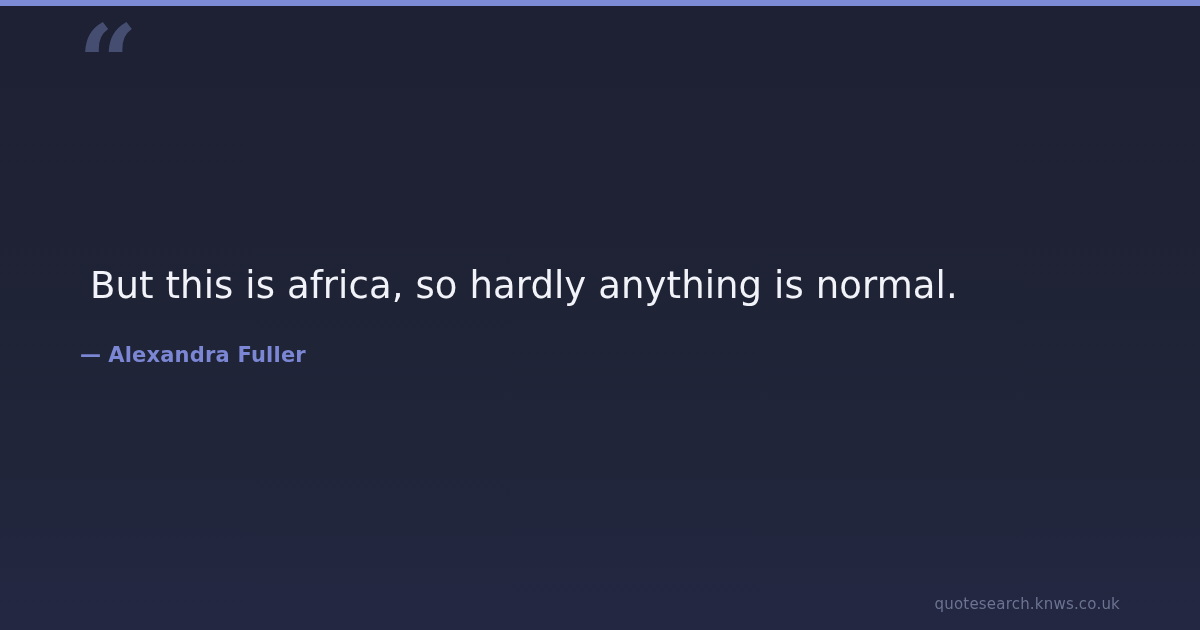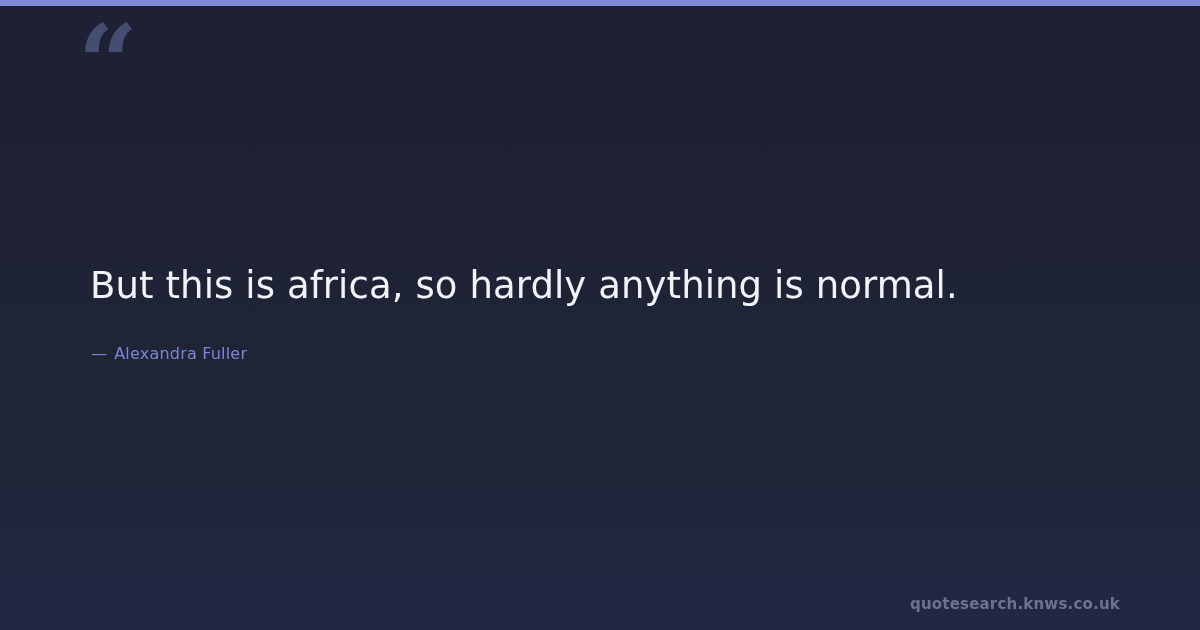--- a/index.html
+++ b/index.html
@@ -61,43 +61,43 @@
     margin: 10px;
     font-family: "DejaVu Sans", sans-serif;
     font-size: 37px;
     font-weight: 400;
     line-height: 1.32;
     color: #f1f3f8;
     letter-spacing: 0.1px;
   }
 
   .attribution {
-    margin: 11px;
+    margin: 0;
     padding-top: 22px;
     font-family: "DejaVu Sans", sans-serif;
-    font-size: 16px;
-    font-weight: 400;
+    font-size: 21px;
+    font-weight: 700;
     line-height: 1.2;
     color: #7b87d4;
     letter-spacing: 0.2px;
     white-space: nowrap;
   }
 
   .attribution .dash {
     display: inline-block;
     padding-right: 7px;
   }
 
   .watermark {
     position: absolute;
     right: 80px;
     bottom: 18px;
     font-family: "DejaVu Sans", sans-serif;
     font-size: 15px;
-    font-weight: 700;
+    font-weight: 400;
     line-height: 1;
     color: #6b7490;
     letter-spacing: 0.2px;
   }
 </style>
 </head>
 <body>
 
 <div class="quote-card">
 

